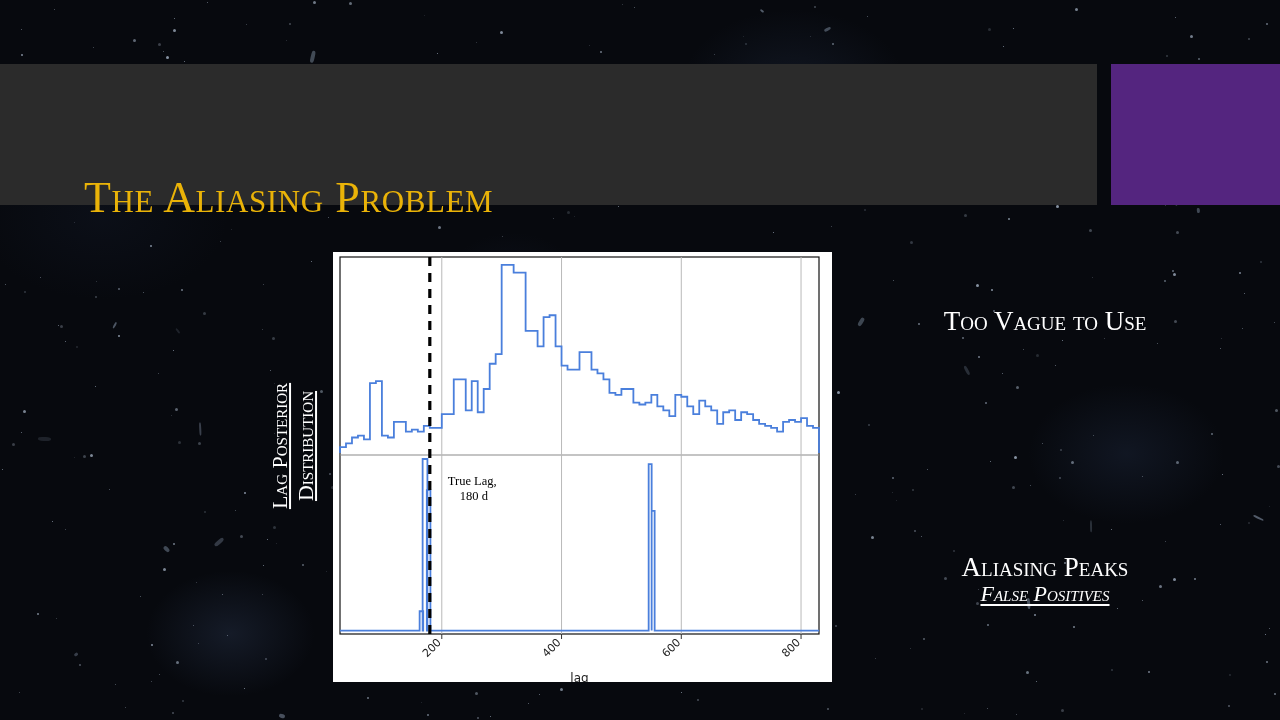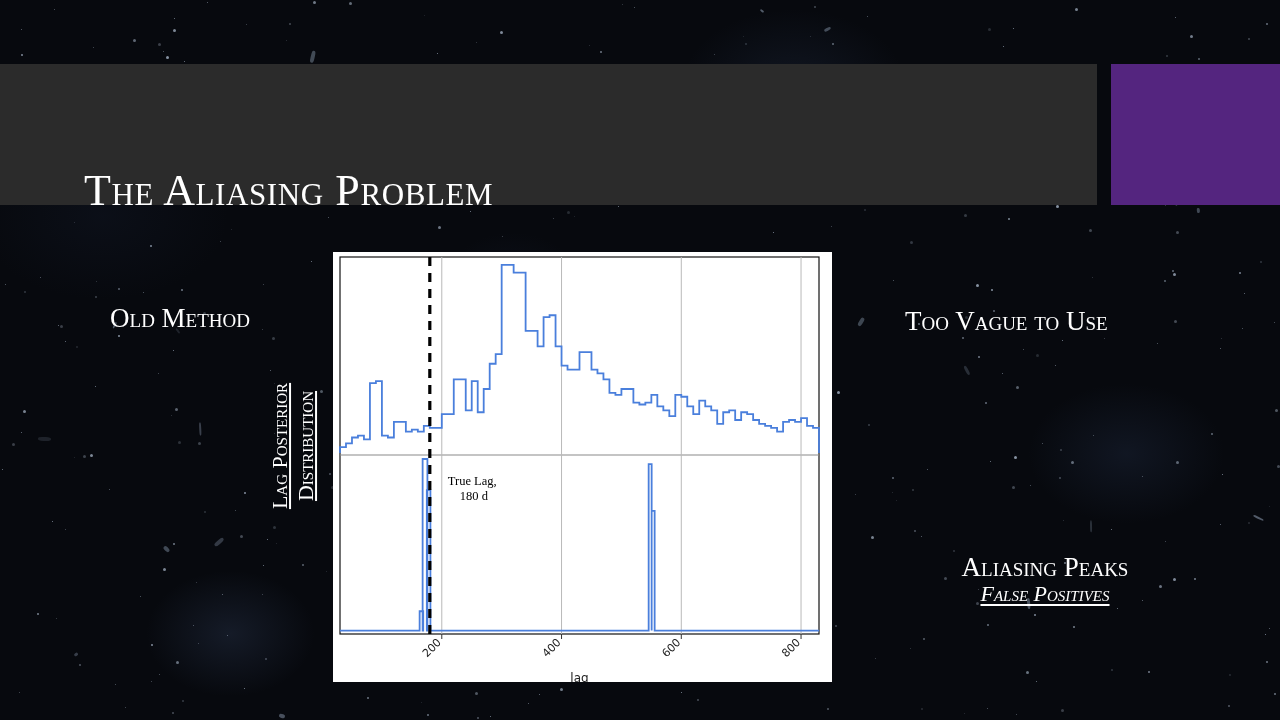--- a/index.html
+++ b/index.html
@@ -43,22 +43,22 @@
   }
   
   #title-band {
     position: absolute;
     left: 0; top: 64px;
     width: 1097px; height: 141px;
     background: #2b2b2b;
   }
   #title-text {
     position: absolute;
-    left: 84px; top: 101px;
-    color: #ffffff;
+    left: 84px; top: 108px;
+    color: #eab308;
     font-size: 44px;
     font-variant: small-caps;
     letter-spacing: 0.6px;
     white-space: nowrap;
   }
   #accent-block {
     position: absolute;
     left: 1111px; top: 64px;
     width: 169px; height: 141px;
     background: #54257f;
@@ -76,20 +76,21 @@
     font-size: 27px;
   }
   #cap-new {
     left: 10px; top: 518px; width: 240px;
     text-align: right;
     font-size: 27px;
   }
   .mono-caps { font-family: "Liberation Mono", monospace; font-size: 23px; letter-spacing: 0.3px; }
   #cap-vague {
     left: 905px; top: 306px; width: 280px;
+    text-align: center;
     font-size: 27px;
   }
   #cap-alias {
     left: 895px; top: 552px; width: 300px;
     text-align: center;
   }
   #cap-alias .alias-head { font-size: 27px; font-variant: small-caps; display: block; }
   #cap-alias .alias-sub  { font-size: 22px; font-style: italic; display: block; margin-top: 2px; }
   #cap-alias .alias-sub2 { font-size: 22px; font-style: italic; display: block; text-decoration: underline; text-underline-offset: 3px; }
   
@@ -573,21 +574,20 @@
       <div class="streak" style="width: 10px; height: 2.7px; left: 962.3px; top: 369.4px; transform: rotate(63deg); opacity: 0.19;"></div>
       <div class="streak" style="width: 12.9px; height: 4.3px; left: 38.3px; top: 437.3px; transform: rotate(3deg); opacity: 0.13;"></div>
     </div>
 
   <div id="title-band">
     <div id="title-text">The Aliasing Problem</div>
   </div>
   <div id="accent-block"></div>
 
   <div class="caption" id="cap-old">
-    <div>Old Method</div>
   </div>
 
 
   <div class="caption" id="cap-vague">Too Vague to Use</div>
 
   <div class="caption" id="cap-alias">
     <span class="alias-head">Aliasing Peaks</span>
     <span class="alias-sub2">False Positives</span>
   </div>
 

